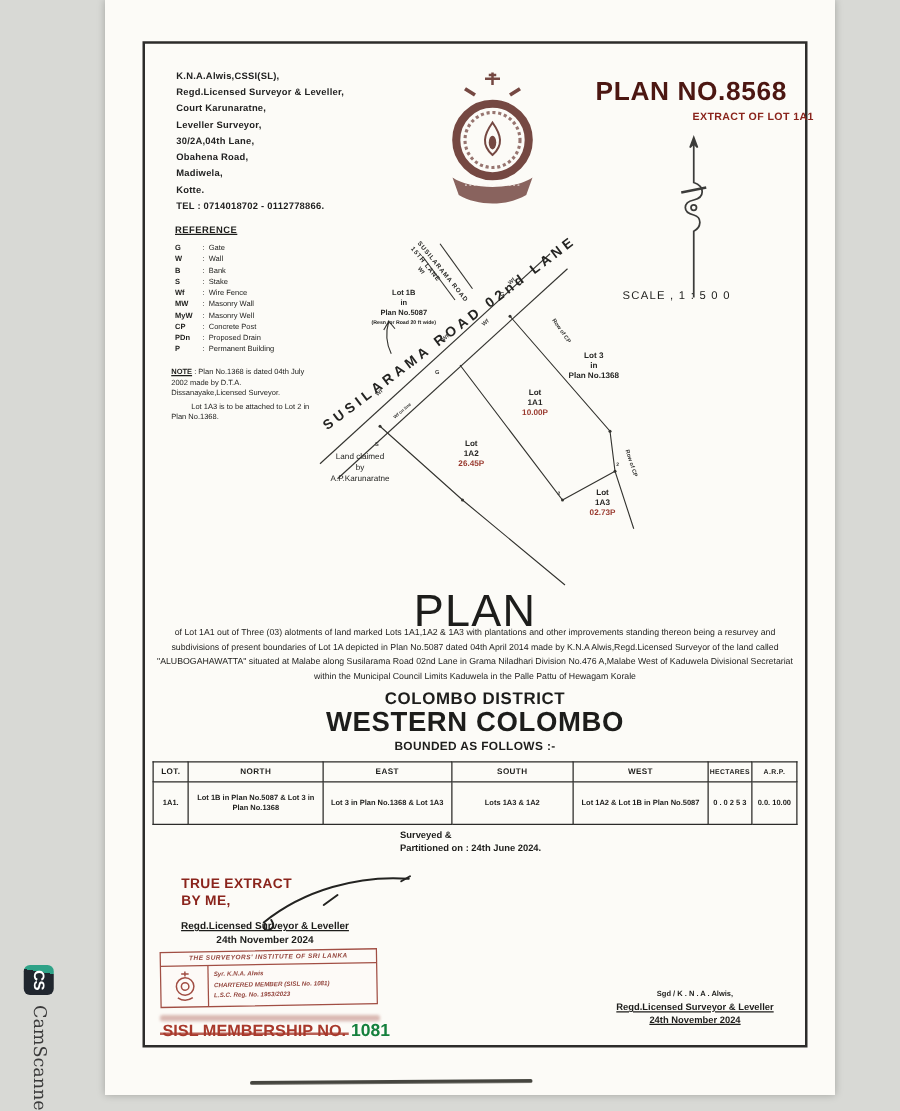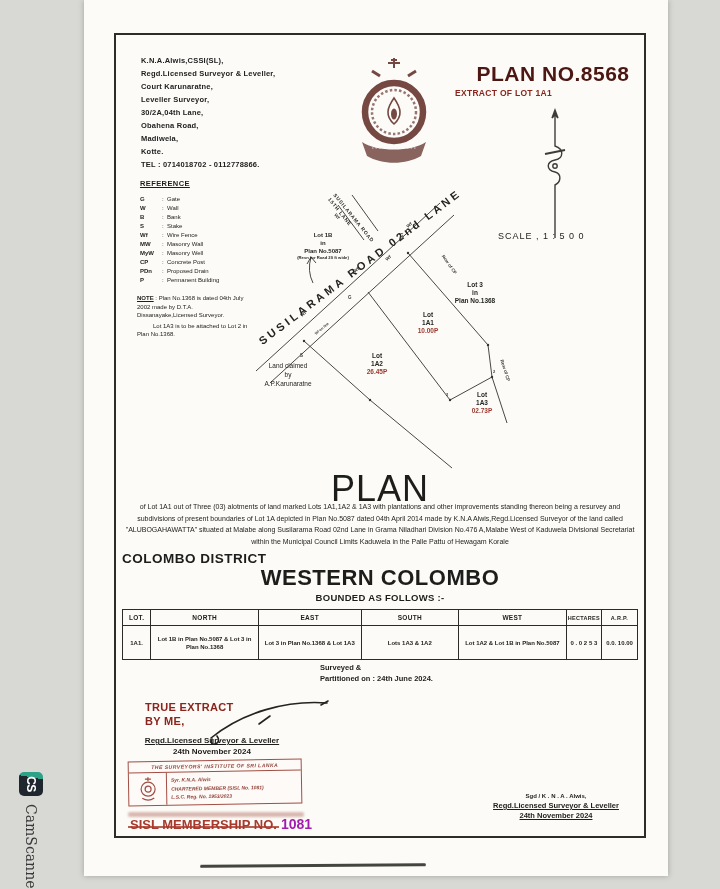--- a/index.html
+++ b/index.html
@@ -20,21 +20,21 @@
     position:absolute; left:114px; top:33px; width:532px; height:805px;
     border:2px solid #2c2c2a;
   }
   
   .letterhead { position:absolute; left:141px; top:54px; font-size:7.5px; font-weight:600; line-height:13px; letter-spacing:.2px; color:#222; }
   
   .crest { position:absolute; left:342px; top:56px; }
   
   .planno { position:absolute; left:455px; top:62px; width:196px; text-align:center;
             font-size:21px; font-weight:700; letter-spacing:.5px; color:#4c1712; }
-  .extract { position:absolute; left:455px; top:88px; width:196px; text-align:left;
+  .extract { position:absolute; left:455px; top:88px; width:196px; text-align:right;
              font-size:8.5px; font-weight:700; color:#8a241c; letter-spacing:.3px; }
   .north-arrow { position:absolute; left:540px; top:106px; }
   .scale { position:absolute; left:498px; top:231px; font-size:9px; font-weight:400; letter-spacing:1px; }
   
   .reference { position:absolute; left:140px; top:179px; }
   .ref-title { font-size:7.5px; font-weight:700; text-decoration:underline; margin-bottom:7px; letter-spacing:.4px; }
   .ref-row { display:flex; font-size:6px; line-height:9px; }
   .ref-a { width:22px; font-weight:600; }
   .ref-m::before { content:":  "; white-space:pre; }
   
@@ -57,21 +57,21 @@
   }
   .lot-label { position:absolute; text-align:center; font-size:6.5px; line-height:8px; font-weight:600; color:#262624; }
   .lot-extent { color:#99392e; font-weight:700; }
   .lot1b-note { font-size:4.2px; font-weight:700; line-height:6px; }
   .row-cp { position:absolute; font-size:4.5px; font-weight:600; white-space:nowrap; color:#3a3a38; }
   
   .plan-title { position:absolute; left:122px; top:468px; width:516px; text-align:center;
                 font-size:36px; font-weight:400; letter-spacing:1px; }
   .plan-body { position:absolute; left:121px; top:501px; width:518px; text-align:center;
                font-size:7px; line-height:11.5px; font-weight:500; }
-  .district { position:absolute; left:122px; top:551px; width:516px; 
+  .district { position:absolute; left:122px; top:551px; width:516px; text-align:center;
               font-size:13.5px; font-weight:700; letter-spacing:.5px; }
   .province { position:absolute; left:122px; top:565px; width:516px; text-align:center;
               font-size:22px; font-weight:700; letter-spacing:.5px; }
   .bounded { position:absolute; left:122px; top:592px; width:516px; text-align:center;
              font-size:9.5px; font-weight:700; letter-spacing:.3px; }
   
   .btable { position:absolute; left:122px; top:609px; width:516px; border-collapse:collapse; }
   .btable th, .btable td { border:1px solid #2b2b29; text-align:center; vertical-align:middle; }
   .btable { border:1.5px solid #2b2b29; }
   .btable th { font-size:6.5px; font-weight:700; padding:4px 1px; letter-spacing:.3px; }
@@ -93,21 +93,21 @@
                   text-align:center; padding:2px 1px; letter-spacing:.4px; }
   .stamp-body { display:flex; }
   .stamp-logo-cell { width:38px; border-right:1.2px solid #9a4035; display:flex; align-items:center; justify-content:center; padding:3px 0; }
   .stamp-lines { flex:1; padding:3px 4px; font-size:5px; font-style:italic; line-height:8.5px; font-weight:600; }
   .stamp-smudge { position:absolute; left:128px; top:812px; width:176px; height:5px;
                   background:rgba(154,64,53,.35); filter:blur(1.2px); border-radius:2px; }
   
   .membership { position:absolute; left:130px; top:816px; font-size:13px; font-weight:700; white-space:nowrap; }
   .membership-label { color:#a8392c; position:relative; }
   .membership-label::after { content:""; position:absolute; left:-2px; right:-2px; top:62%; height:1.5px; background:rgba(168,57,44,.8); }
-  .membership-value { color:#a21caf; margin-left:4px; font-size:14px; }
+  .membership-value { color:#15803d; margin-left:4px; font-size:14px; }
   
   .sig-block { position:absolute; left:472px; top:793px; width:168px; text-align:center; }
   .sig-sgd { font-size:6px; font-weight:600; }
   .sig-regd { font-size:7.5px; font-weight:600; text-decoration:underline; margin-top:2px; }
   .sig-date { font-size:7.5px; font-weight:600; text-decoration:underline; margin-top:1px; }
   
   .smudge-line { position:absolute; left:200px; top:864px; width:226px; height:3px;
                  background:#45453f; border-radius:2px; transform:rotate(-.4deg); filter:blur(.4px); }
   
   .cs-wrap { position:absolute; left:44px; top:772px; width:113px; height:26px;

